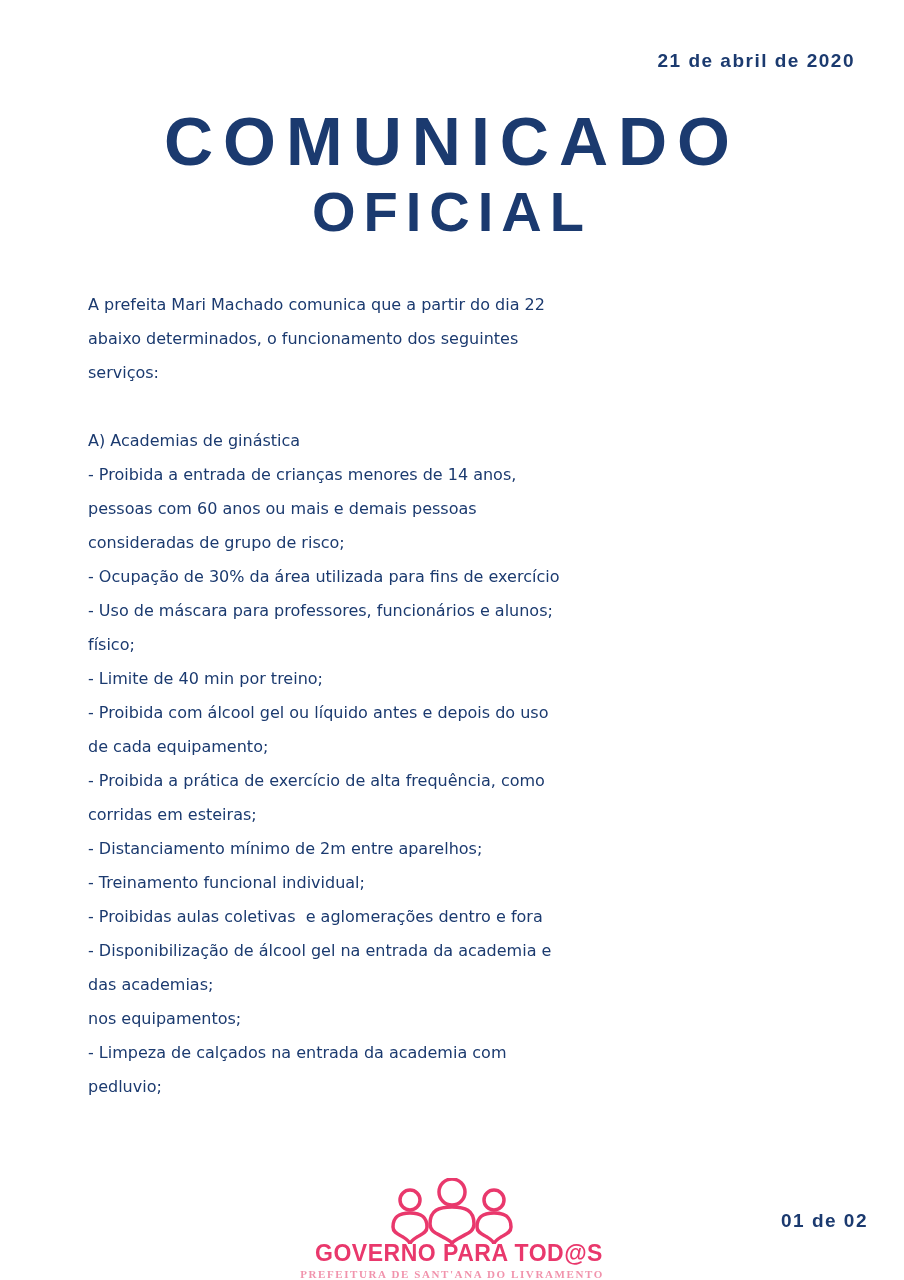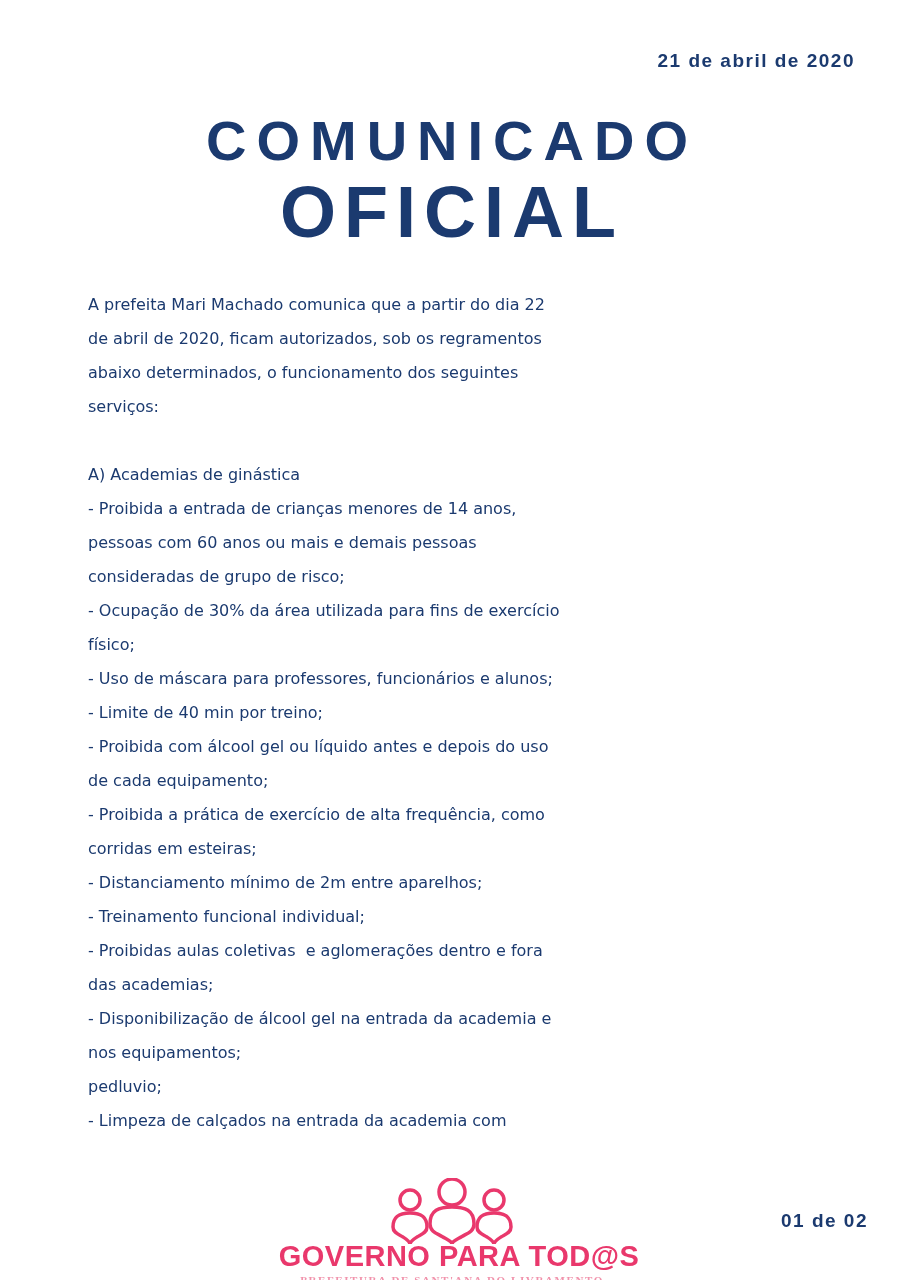--- a/index.html
+++ b/index.html
@@ -32,26 +32,26 @@
     position:absolute;
     top:112px;
     left:0;
     width:100%;
     text-align:center;
     color:var(--navy);
     font-family:"Liberation Sans", sans-serif;
     font-weight:800;
   }
   .title-line1{
-    font-size:56px;
+    font-size:68px;
     line-height:58px;
     letter-spacing:10px;
   }
   .title-line2{
-    font-size:72px;
+    font-size:56px;
     line-height:84px;
     letter-spacing:8px;
   }
   .body-text{
     position:absolute;
     top:288px;
     left:88px;
     width:770px;
     color:var(--navy);
     font-size:16px;
@@ -69,21 +69,21 @@
     width:100%;
     display:flex;
     flex-direction:column;
     align-items:center;
   }
   .people-icon{display:block;}
   .logo-title{
     margin-top:-4px;
     font-family:"Liberation Sans", sans-serif;
     font-weight:800;
-    font-size:29px;
+    font-size:23px;
     letter-spacing:0.5px;
     color:var(--pink);
     margin-left:14px;
   }
   .logo-subtitle{
     margin-top:1px;
     font-family:Liberation Serif, serif;
     font-weight:bold;
     font-size:11px;
     letter-spacing:1.6px;
@@ -107,44 +107,43 @@
 
   <div class="date">21 de abril de 2020</div>
 
   <div class="title-block">
     <div class="title-line1">COMUNICADO</div>
     <div class="title-line2">OFICIAL</div>
   </div>
 
   <div class="body-text">
       <div class="body-line">A prefeita Mari Machado comunica que a partir do dia 22</div>
-      <div class="body-line">de abril de 2020, ficam autorizados, sob os regramentos</div>
       <div class="body-line">abaixo determinados, o funcionamento dos seguintes</div>
       <div class="body-line">serviços:</div>
       <div class="body-line">&nbsp;</div>
       <div class="body-line">A) Academias de ginástica</div>
       <div class="body-line">- Proibida a entrada de crianças menores de 14 anos,</div>
       <div class="body-line">pessoas com 60 anos ou mais e demais pessoas</div>
       <div class="body-line">consideradas de grupo de risco;</div>
       <div class="body-line">- Ocupação de 30% da área utilizada para fins de exercício</div>
+      <div class="body-line">- Uso de máscara para professores, funcionários e alunos;</div>
       <div class="body-line">físico;</div>
-      <div class="body-line">- Uso de máscara para professores, funcionários e alunos;</div>
       <div class="body-line">- Limite de 40 min por treino;</div>
       <div class="body-line">- Proibida com álcool gel ou líquido antes e depois do uso</div>
       <div class="body-line">de cada equipamento;</div>
       <div class="body-line">- Proibida a prática de exercício de alta frequência, como</div>
       <div class="body-line">corridas em esteiras;</div>
       <div class="body-line">- Distanciamento mínimo de 2m entre aparelhos;</div>
       <div class="body-line">- Treinamento funcional individual;</div>
       <div class="body-line">- Proibidas aulas coletivas  e aglomerações dentro e fora</div>
+      <div class="body-line">- Disponibilização de álcool gel na entrada da academia e</div>
       <div class="body-line">das academias;</div>
-      <div class="body-line">- Disponibilização de álcool gel na entrada da academia e</div>
       <div class="body-line">nos equipamentos;</div>
+      <div class="body-line">- Limpeza de calçados na entrada da academia com</div>
       <div class="body-line">pedluvio;</div>
-      <div class="body-line">- Limpeza de calçados na entrada da academia com</div>
     </div>
 
   <div class="footer">
     <svg class="people-icon" width="190" height="66" viewBox="0 0 190 66" fill="none" stroke="#e9386c" stroke-width="3.5" stroke-linecap="round" stroke-linejoin="round">
 
       <circle cx="53" cy="22" r="10"></circle>
       <path d="M36 49 C36 38 43 35 53 35 C63 35 70 38 70 49 C70 55 64 56.5 60 59 C56.2 61.4 53.6 63 53 66 C52.4 63 49.8 61.4 46 59 C42 56.5 36 55 36 49 Z"></path>
 
       <circle cx="137" cy="22" r="10"></circle>
       <path d="M120 49 C120 38 127 35 137 35 C147 35 154 38 154 49 C154 55 148 56.5 144 59 C140.2 61.4 137.6 63 137 66 C136.4 63 133.8 61.4 130 59 C126 56.5 120 55 120 49 Z"></path>

